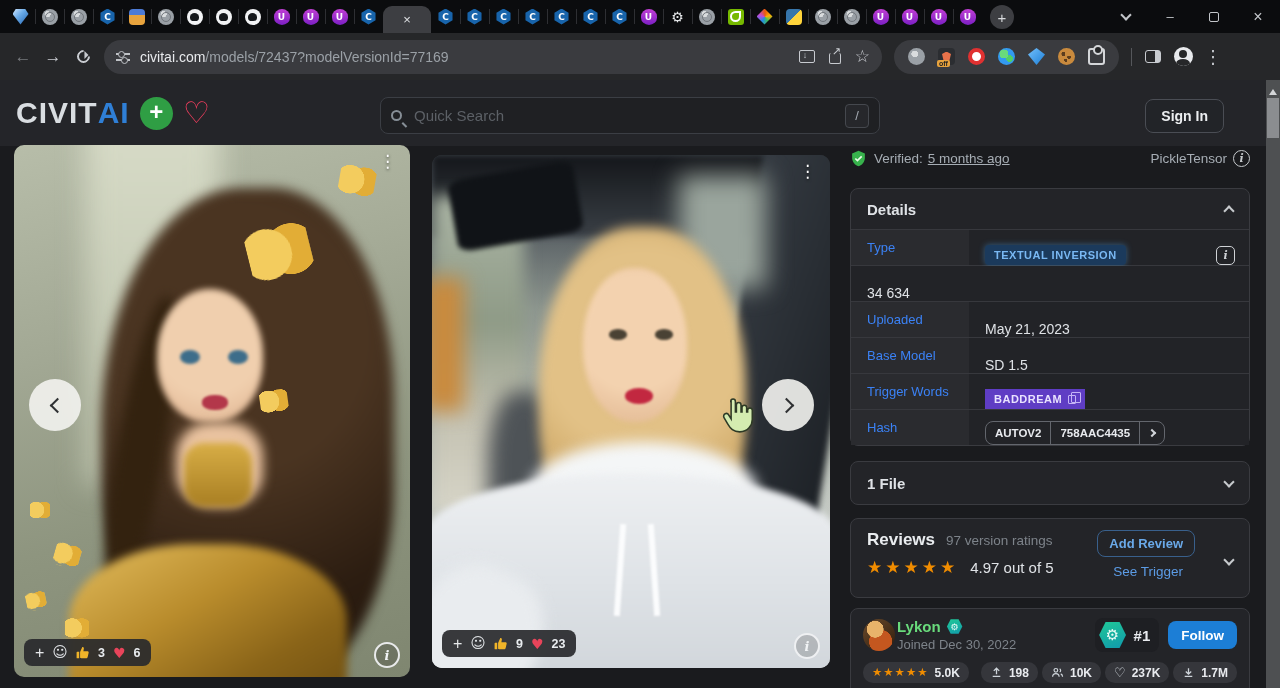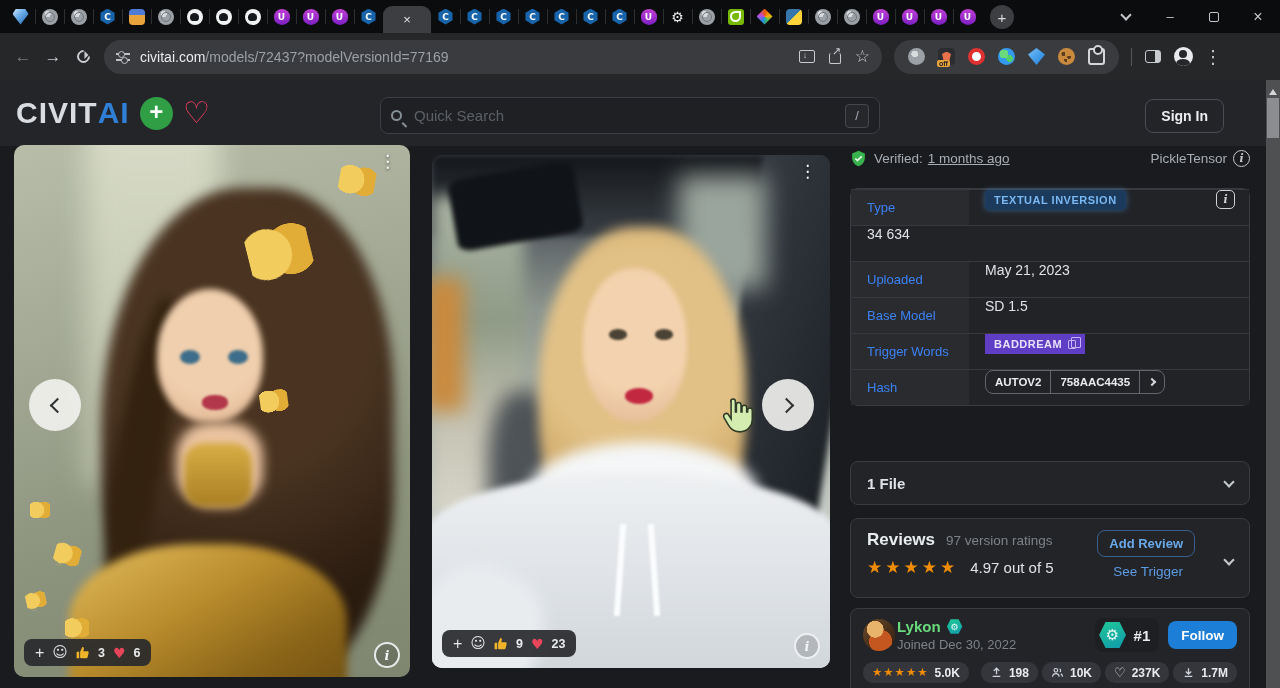--- a/index.html
+++ b/index.html
@@ -142,21 +142,21 @@
   .shield-svg { width:17px; height:17px; margin-right:7px; }
   .i-ring { width:17px; height:17px; border:1.5px solid #c6cacd; border-radius:50%; color:#c6cacd;
     display:flex; align-items:center; justify-content:center; font:italic 700 11px "DejaVu Serif",serif; }
 
   .panel { position:absolute; left:850px; width:400px; background:#232428; border:1px solid #3a3b40; border-radius:8px; }
   #details-panel { top:108px; }
   .panel-head { height:40px; display:flex; align-items:center; padding:0 16px; color:#dfe2e6; font-size:15px; font-weight:600; }
   .panel-head .chev { margin-left:auto; border-color:#c7cacd; }
   .drow { display:flex; border-top:1px solid #37383d; min-height:36px; }
   .dlabel { width:118px; flex:none; background:#2a2b2f; color:#3b82f6; font-size:13px; display:flex; align-items:center; padding-left:16px; }
-  .dvalue { flex:1; background:#222327; display:flex; align-items:flex-start; padding:0 14px 0 16px; color:#dfe2e6; font-size:14px; }
+  .dvalue { flex:1; background:#222327; display:flex; align-items:flex-end; padding:0 14px 0 16px; color:#dfe2e6; font-size:14px; }
   .badge-type { background:#1b3a5c; color:#79b8f3; font-size:11px; font-weight:700; letter-spacing:.5px; padding:4px 9px; border-radius:4px;
     box-shadow:0 0 6px rgba(77,171,247,.45); }
   .i-box { margin-left:auto; width:19px; height:19px; border:1.6px solid #cfd2d6; border-radius:5px; color:#cfd2d6;
     display:flex; align-items:center; justify-content:center; font:italic 700 11px "DejaVu Serif",serif; }
   .badge-trigger { background:#5f3dc4; color:#e9e2ff; font-size:11px; font-weight:700; letter-spacing:.5px; padding:4px 9px; border-radius:0;
     display:inline-flex; align-items:center; gap:6px; }
   .copy-ic { width:8px; height:9px; border:1.4px solid #c5b3f6; border-radius:1px; position:relative; }
   .copy-ic::after { content:""; position:absolute; left:2px; top:-4px; width:8px; height:9px; border:1.4px solid #c5b3f6; border-radius:1px; }
   .hash-pill { display:inline-flex; align-items:center; height:24px; border:1px solid #63666d; border-radius:8px; overflow:hidden; }
   .hash-seg { padding:0 9px; font-size:11.5px; font-weight:700; color:#e8eaee; display:flex; align-items:center; height:100%; }
@@ -461,28 +461,32 @@
     <svg id="cursor" viewBox="0 0 448 512">
       <path fill="#d4ecb0" stroke="#2e3a26" stroke-width="22" d="M121 48c0-18 15-33 33-33s33 15 33 33v150h14V98c0-18 15-33 33-33s33 15 33 33v100h14v-62c0-18 15-33 33-33s33 15 33 33v62h14v-24c0-18 15-33 33-33s33 15 33 33v130c0 82-62 178-178 178-92 0-132-44-172-114l-52-90c-11-19-4-44 16-54 17-9 39-3 49 14l36 58V48z"></path>
     </svg>
 
     <div id="version-bar">
       <svg class="shield-svg" viewBox="0 0 24 24">
           <path fill="#37b24c" d="M12 1l9 4v6c0 5.5-3.8 10.7-9 12-5.2-1.3-9-6.5-9-12V5l9-4z"></path>
           <path fill="none" stroke="#eafbe7" stroke-width="2.4" d="M7.5 12l3 3 6-6"></path>
         </svg>
       <span>Verified:</span>
-      <span class="link">1 months ago</span>
+      <span class="link">5 months ago</span>
       <span class="right">
         <span>PickleTensor</span>
         <span class="i-ring">i</span>
       </span>
     </div>
 
     <div class="panel" id="details-panel">
+      <div class="panel-head">
+        <span>Details</span>
+        <span class="chev up"></span>
+      </div>
       <div class="drow">
         <div class="dlabel">Type</div>
         <div class="dvalue">
           <span class="badge-type">TEXTUAL INVERSION</span>
           <span class="i-box">i</span>
         </div>
       </div>
       <div class="drow">
         <div class="dvalue">34 634</div>
       </div>

